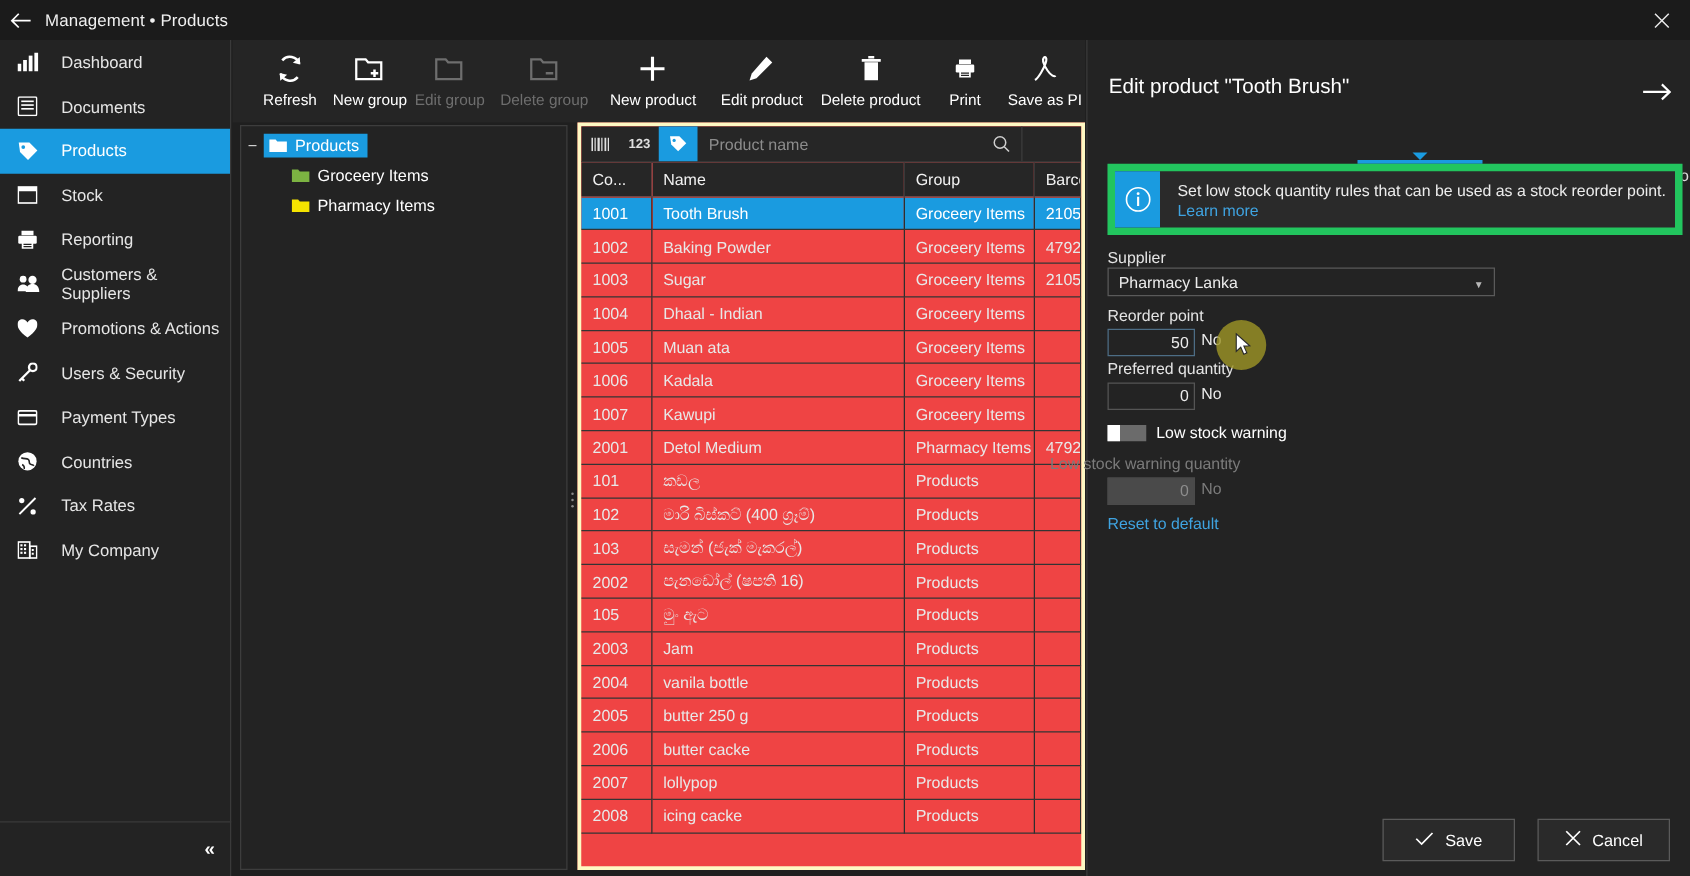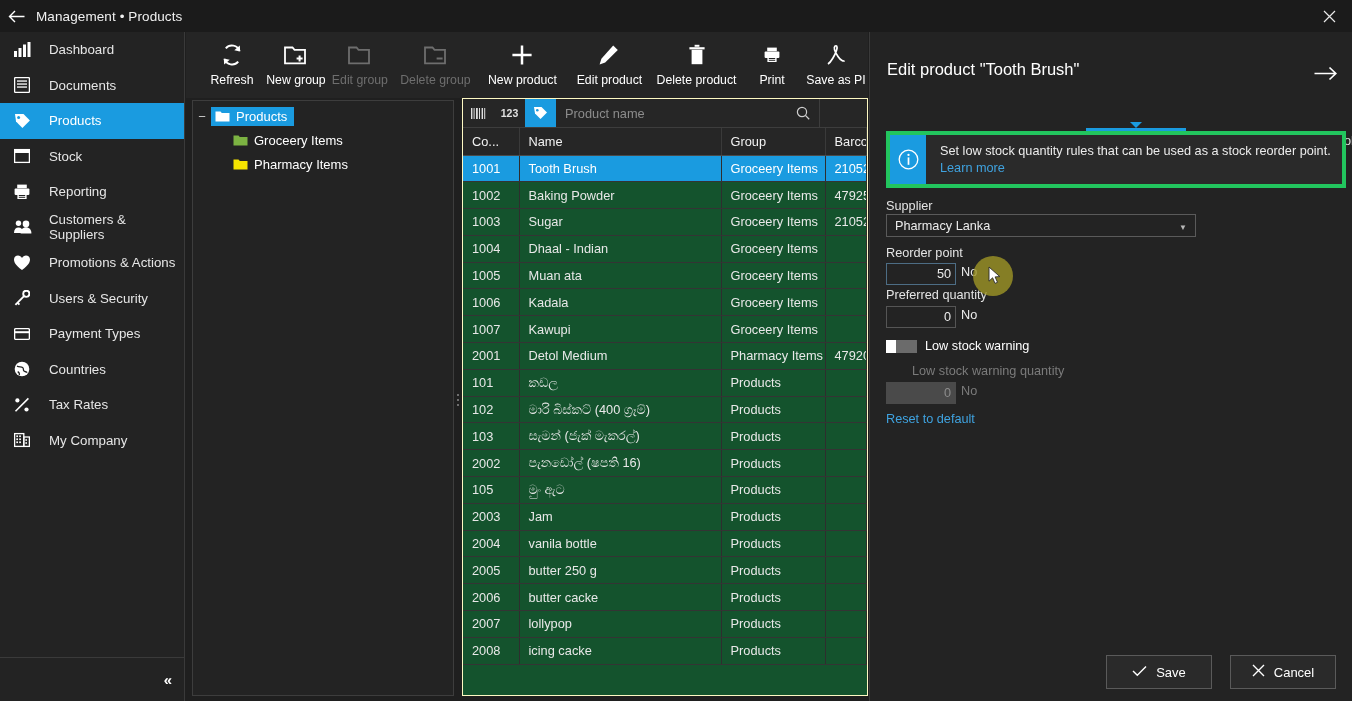--- a/index.html
+++ b/index.html
@@ -81,21 +81,21 @@
   .splitter-dots {
     position:absolute; left:455px; top:383px; width:6px; height:34px;
     display:flex; flex-direction:column; justify-content:center; align-items:center; gap:3px;
     cursor:col-resize;
   }
   .splitter-dots i { display:block; width:2px; height:2px; background:#8a8a8a; border-radius:50%; }
 
   
   .grid-panel {
     position:absolute; left:462px; top:98px; width:406px; height:598px;
-    background:#14532d; border:1px solid #fef9c3; overflow:hidden;
+    background:#ef4444; border:3px solid #fef9c3; overflow:hidden;
   }
   .filter-bar {
     height:29px; display:flex; align-items:center; border-bottom:1px solid #3d3d3d;
     background:#262626;
   }
   .fb-ico {
     width:31px; height:28px; display:flex; align-items:center; justify-content:center;
     cursor:pointer; color:#e0e0e0; font-size:11px;
   }
   .fb-ico.active { background:#1a9be0; }
@@ -146,21 +146,21 @@
     font-size:12.8px; color:#dcdcdc; cursor:pointer; white-space:nowrap;
   }
   .tab.active { background:#1a9be0; color:#ffffff; }
   .tab-caret {
     position:absolute; top:122px; left:0; width:0; height:0;
     border-left:6px solid transparent; border-right:6px solid transparent;
     border-top:6px solid #1a9be0;
   }
   .info-box {
     position:absolute; left:886px; top:131px; width:460px; height:57px;
-    background:#2a2a2a; border:4px solid #22c55e; display:flex; align-items:stretch;
+    background:#2a2a2a; border:6px solid #22c55e; display:flex; align-items:stretch;
   }
   .info-strip {
     width:36px; background:#1a9be0; display:flex; align-items:center; justify-content:center;
   }
   .info-body { flex:1; padding:9px 0 0 14px; }
   .info-txt { font-size:12.7px; color:#ececec; }
   .info-link { font-size:12.7px; color:#3fa3e0; cursor:pointer; margin-top:2px; display:inline-block; }
 
   .field-lbl { position:absolute; font-size:12.7px; color:#e4e4e4; }
   .field-lbl.dim { color:#7b7b7b; }
@@ -691,21 +691,21 @@
 
   <div class="field-lbl" style="left:886px; top:288px;">Preferred quantity</div>
   <input class="num-input plain" style="left: 886px; top: 306px;" value="0">
   <span class="unit" style="left:961px; top:308px;">No</span>
 
   <div class="toggle">
       <div class="knob"></div>
     </div>
   <div class="toggle-lbl">Low stock warning</div>
 
-  <div class="field-lbl dim" style="left:912px; top:364px;">Low stock warning quantity</div>
+  <div class="field-lbl dim" style="left:840px; top:364px;">Low stock warning quantity</div>
   <input class="num-input dis" style="left: 886px; top: 382px;" disabled="" value="0">
   <span class="unit dim" style="left:961px; top:384px;">No</span>
 
   <div class="reset-link">Reset to default</div>
 
   <div class="ep-actions">
     <div class="ep-btn">
       <span>
         <svg width="15" height="12" viewBox="0 0 15 12">
             <path d="M1 6 L5.3 10.3 L14 1.4" stroke="#ffffff" stroke-width="1.4" fill="none"></path>

